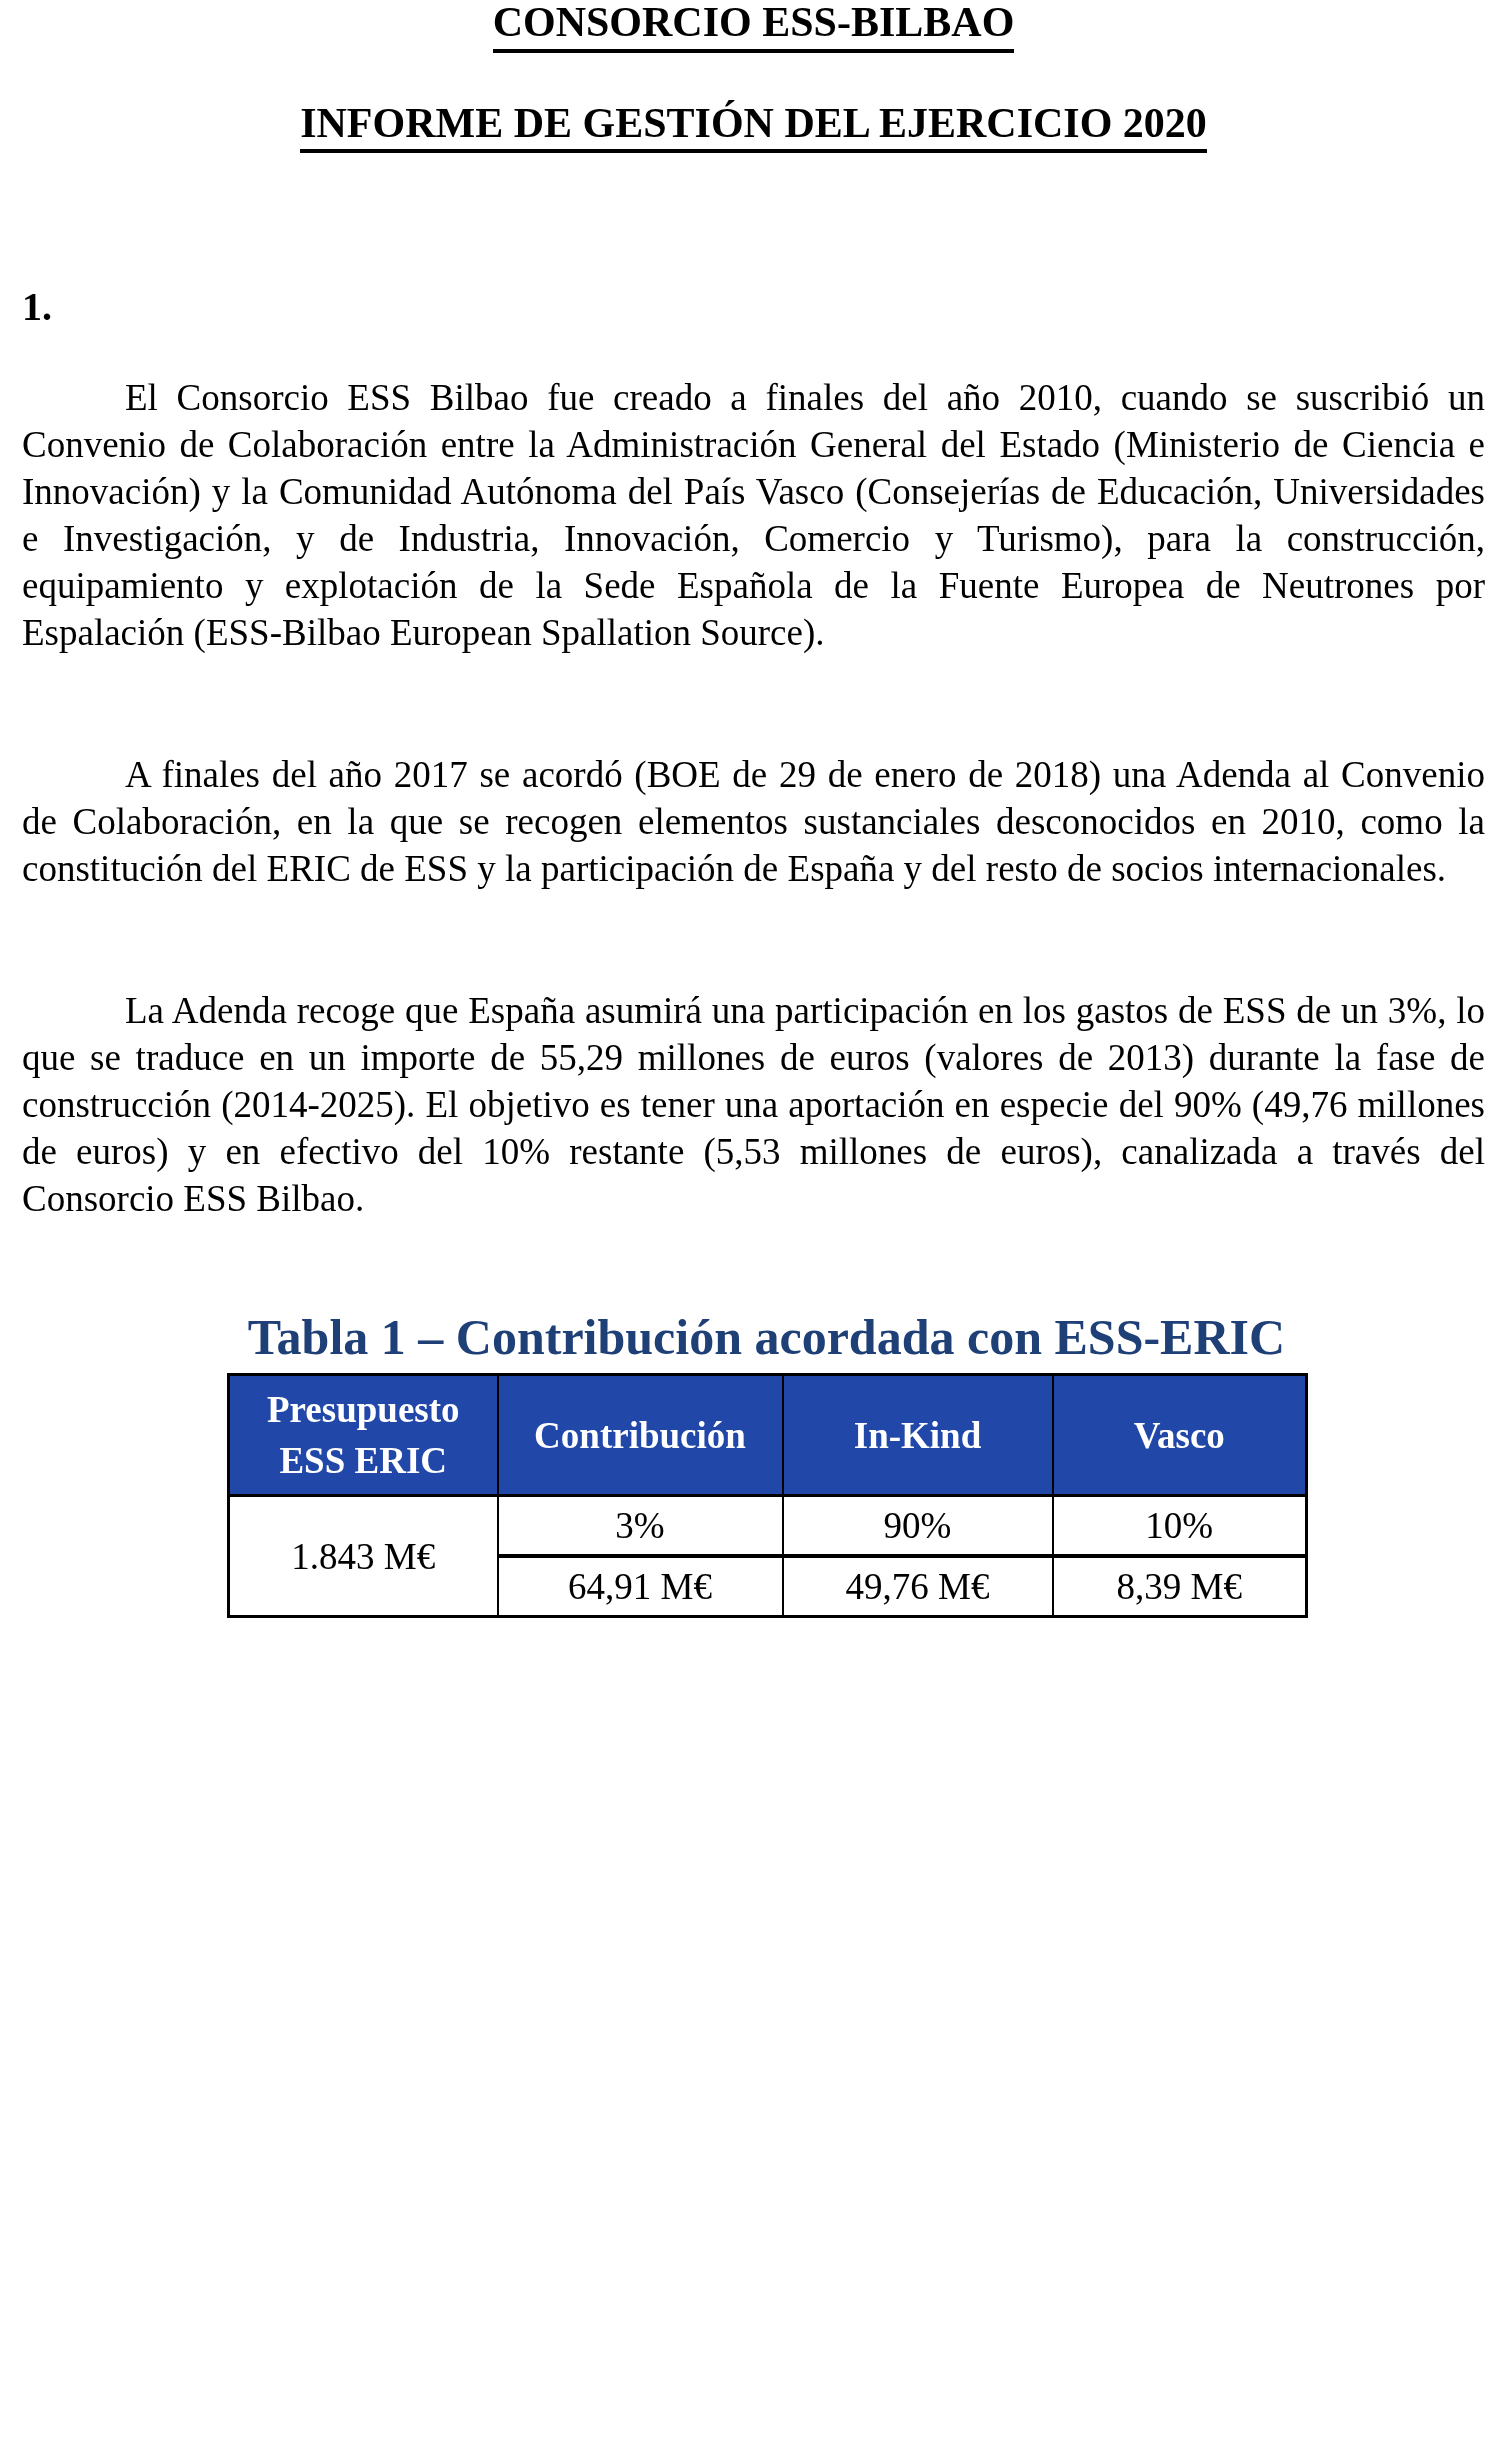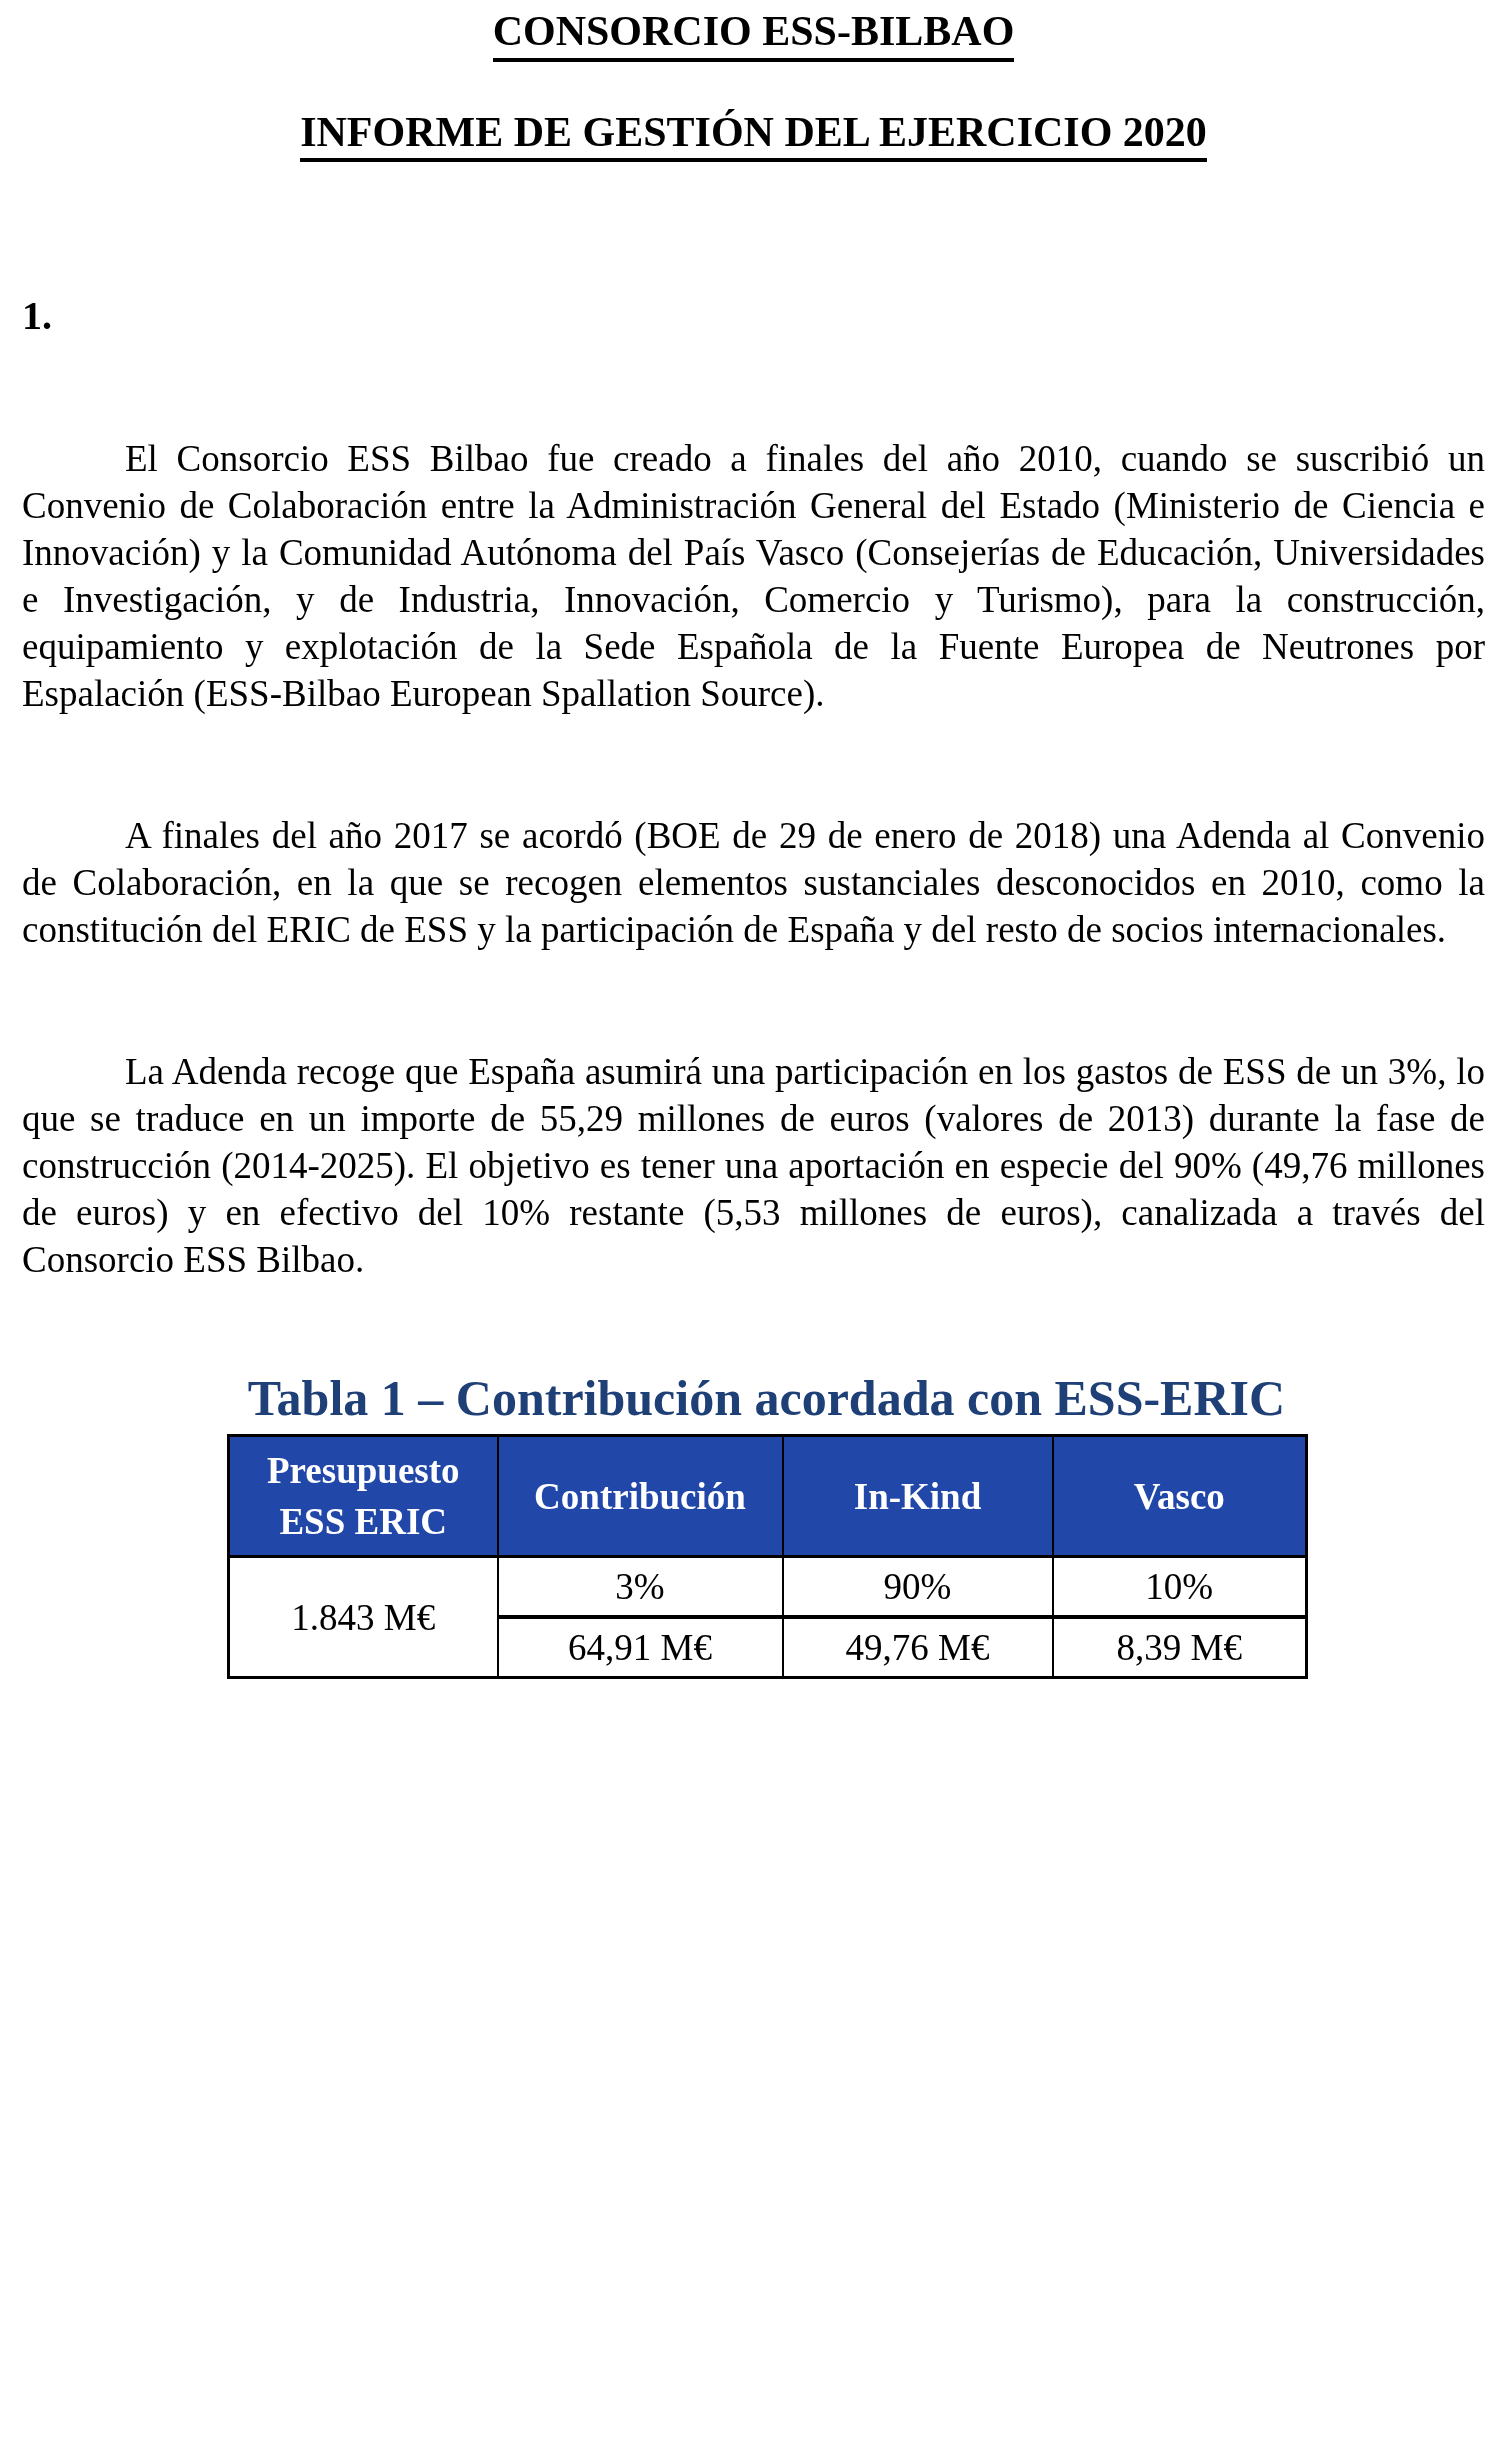--- a/index.html
+++ b/index.html
@@ -3,21 +3,21 @@
 <meta charset="utf-8">
 <style>
   html, body { margin: 0; padding: 0; background: #ffffff; }
   .page {
     position: relative;
     width: 1507px;
     height: 2438px;
     background: #ffffff;
     overflow: hidden;
     box-sizing: border-box;
-    padding: 9px 22px 0 22px;
+    padding: 0 22px 0 22px;
     font-family: "Liberation Serif", "DejaVu Serif", serif;
     color: #000000;
   }
   .doc-title {
     text-align: center;
     font-size: 42px;
     font-weight: bold;
     line-height: 45px;
     margin: 0;
   }
@@ -43,21 +43,21 @@
     border-bottom: 4.5px solid #000;
     padding-bottom: 3.6px;
   }
   .para {
     font-size: 37px;
     line-height: 47px;
     text-align: justify;
     text-indent: 103px;
     margin: 0;
   }
-  .para.p1 { margin-top: 98px; }
+  .para.p1 { margin-top: 46px; }
   .para.p2 { margin-top: 95px; }
   .para.p3 { margin-top: 95px; }
   .table-caption {
     width: 1079px;
     margin: 86px 0 7.1px 205px;
     text-align: center;
     font-size: 50px;
     font-weight: bold;
     color: var(--caption-color, #1F4077);
   }

